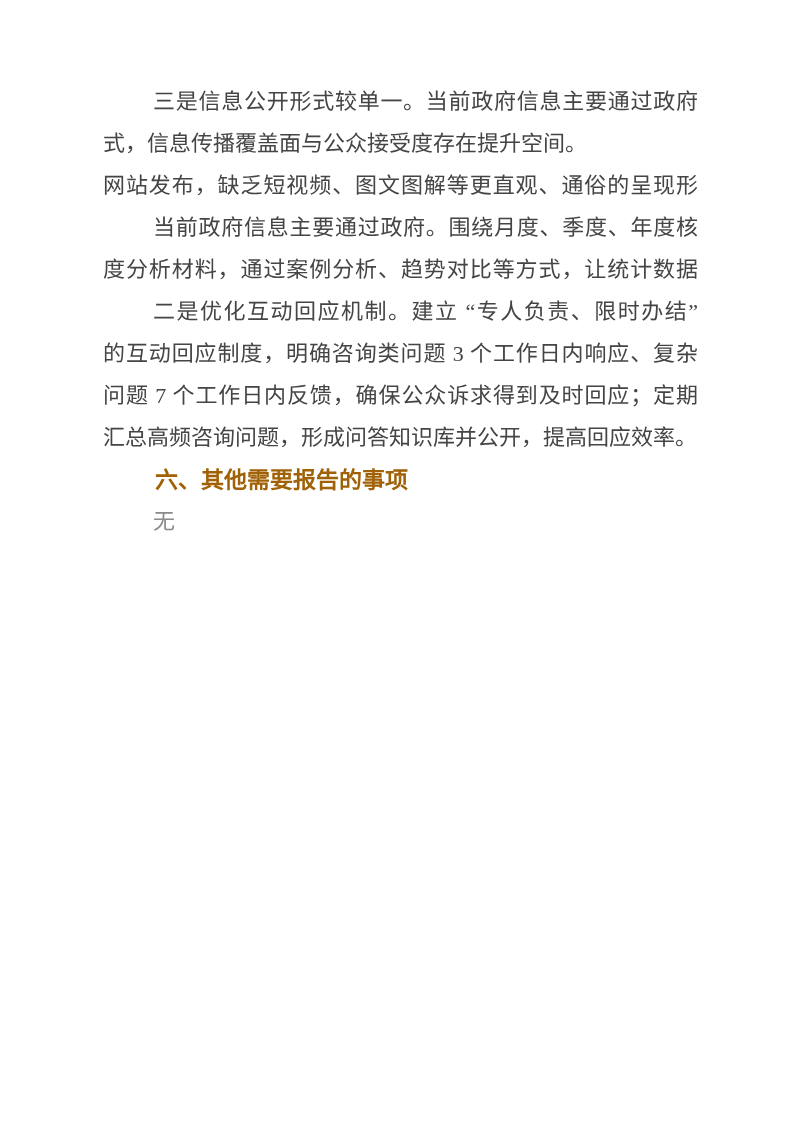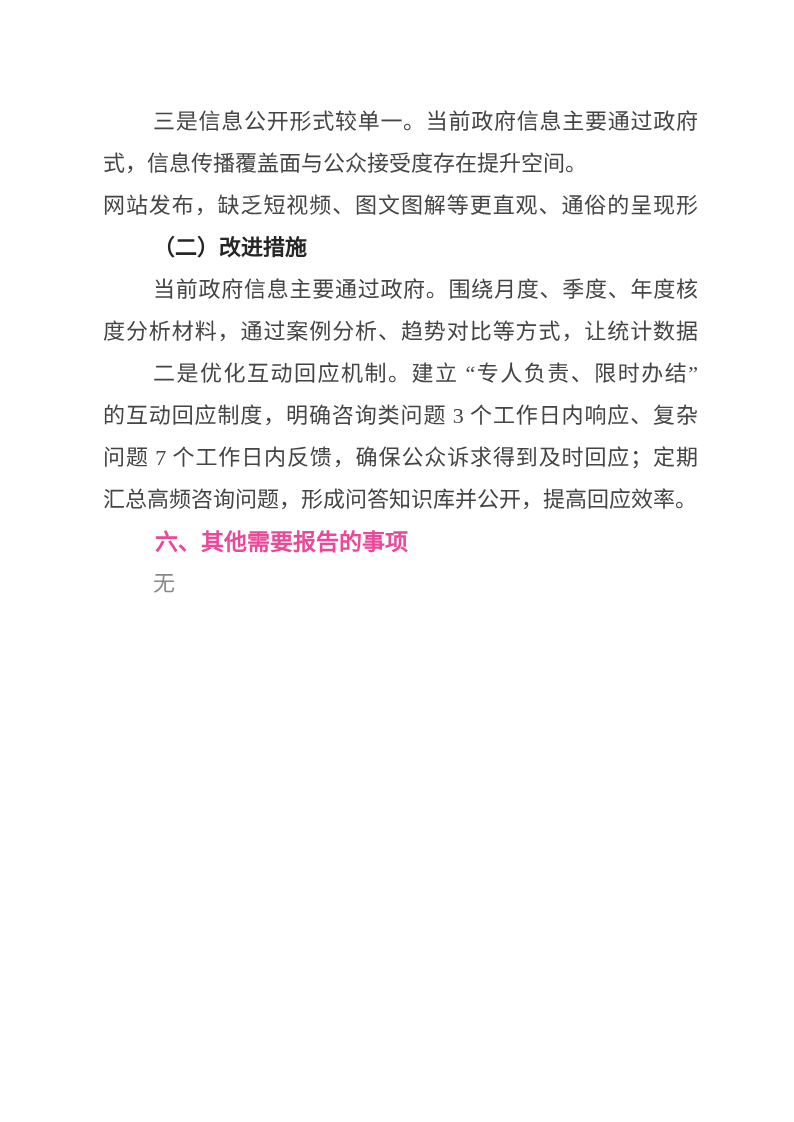--- a/index.html
+++ b/index.html
@@ -10,21 +10,21 @@
   .page {
     position: relative;
     width: 794px;
     height: 1122px;
     background: #ffffff;
     overflow: hidden;
   }
   .text-block {
     position: absolute;
     left: 103px;
-    top: 101px;
+    top: 81px;
     width: 595px;
   }
   .block {
     margin: 0;
     padding: 0;
   }
   .line {
     height: 42px;
     line-height: 42px;
     font-size: 22px;
@@ -44,41 +44,38 @@
   }
   
   .heading-serif .line {
     font-weight: bold;
     color: #262626;
   }
   
   .heading-sans .line {
     font-weight: bold;
     font-size: 23px;
-    color: #ec4899;
+    color: #a16207;
     font-family: "Liberation Sans", "DejaVu Sans", sans-serif;
     padding-left: 52px;
   }
   
   .muted .line {
     color: #8a8a8a;
   }
 </style>
 </head>
 <body>
 
 <div class="page">
   <div class="text-block">
       <div class="block body">
         <div class="line first fill">三是信息公开形式较单一。当前政府信息主要通过政府</div>
         <div class="line">式，信息传播覆盖面与公众接受度存在提升空间。</div>
         <div class="line fill">网站发布，缺乏短视频、图文图解等更直观、通俗的呈现形</div>
-      </div>
-      <div class="block heading-serif">
-        <div class="line first">（二）改进措施</div>
       </div>
       <div class="block body">
         <div class="line first fill">当前政府信息主要通过政府。围绕月度、季度、年度核</div>
         <div class="line fill">度分析材料，通过案例分析、趋势对比等方式，让统计数据</div>
       </div>
       <div class="block body">
         <div class="line first fill">二是优化互动回应机制。建立 “专人负责、限时办结”</div>
         <div class="line fill">的互动回应制度，明确咨询类问题 3 个工作日内响应、复杂</div>
         <div class="line fill">问题 7 个工作日内反馈，确保公众诉求得到及时回应；定期</div>
         <div class="line">汇总高频咨询问题，形成问答知识库并公开，提高回应效率。</div>

